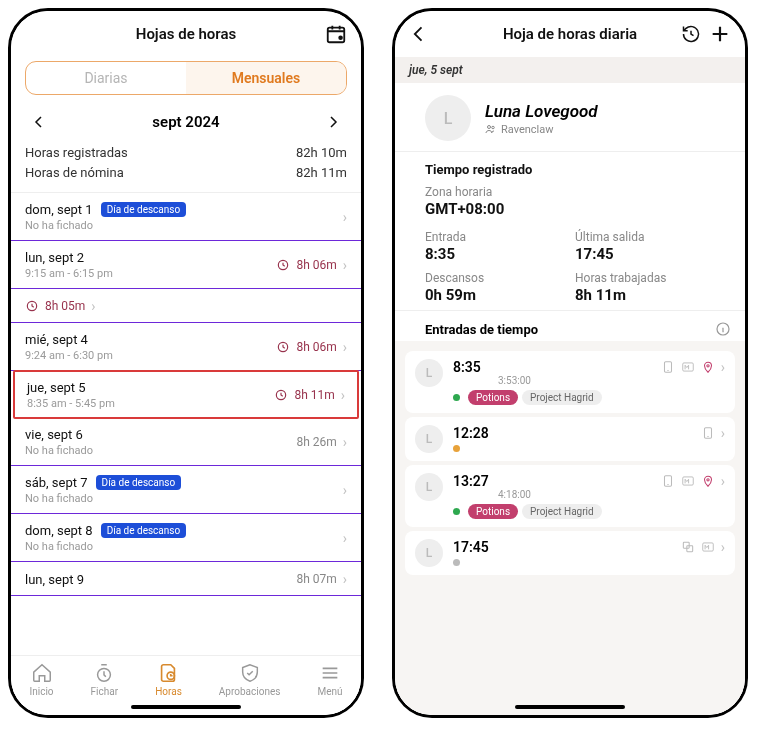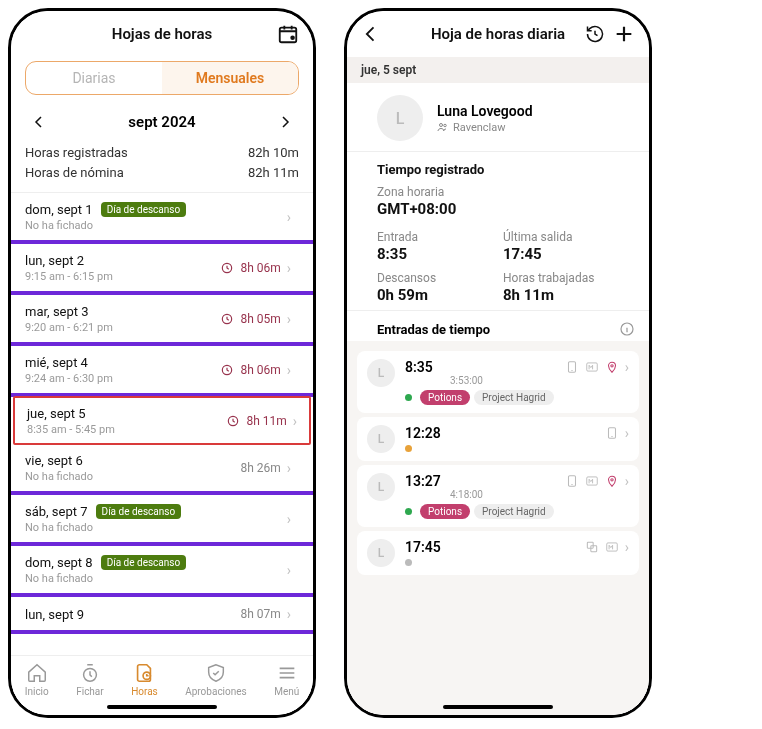--- a/index.html
+++ b/index.html
@@ -6,21 +6,21 @@
   body {
     font-family: -apple-system, BlinkMacSystemFont, "Segoe UI", Roboto, Arial, sans-serif;
     background: #fff;
     width: 762px;
     height: 729px;
     display: flex;
     gap: 28px;
     padding: 8px 8px;
   }
   .phone {
-    width: 308px;
+    width: 356px;
     height: 710px;
     border: 3px solid #000;
     border-radius: 40px;
     background: #fff;
     overflow: hidden;
     position: relative;
     display: flex;
     flex-direction: column;
   }
   .phone-inner {
@@ -98,39 +98,39 @@
   .summary-row {
     display: flex;
     justify-content: space-between;
     font-size: 13px;
     color: #333;
     line-height: 1.5;
   }
   
   .days { flex: 1; overflow: hidden; }
   .day-row {
-    border-bottom: 4px solid #6d28d9;
-    padding: 9px 22px 8px 14px;
+    border-bottom: 1px solid #6d28d9;
+    padding: 9px 14px 8px 14px;
     display: flex;
     align-items: center;
     justify-content: space-between;
     position: relative;
   }
   .day-row.highlight {
     border: 2px solid #d93a3a;
     border-radius: 2px;
     margin: -1px 2px;
     padding: 8px 12px 7px 12px;
   }
   .day-left { display: flex; flex-direction: column; gap: 2px; }
   .day-title-line { display: flex; align-items: center; gap: 8px; }
   .day-title { font-size: 13px; color: #111; }
   .badge {
     font-size: 10px;
-    background: #4d7c0f;
+    background: #1d4ed8;
     color: #fff;
     padding: 2px 6px;
     border-radius: 4px;
   }
   .day-sub { font-size: 11px; color: #9a9a9a; }
   .day-right { display: flex; align-items: center; gap: 6px; }
   .hours-val { font-size: 12px; color: #98334d; }
   .hours-val.grey { color: #888; }
   .clock-dot { width: 14px; height: 14px; color: #98334d; }
   .chev-right { color: #c2c2c2; font-size: 14px; }
@@ -162,41 +162,42 @@
     height: 46px;
     position: relative;
     padding: 0 14px;
   }
   .detail-date-bar {
     background: #f3f0ee;
     padding: 6px 14px;
     font-size: 12px;
     font-weight: 600;
     color: #333;
+    font-style: italic;
   }
   .user-card {
     padding: 12px 30px 10px;
     display: flex;
     gap: 14px;
     align-items: center;
     border-bottom: 1px solid #eee;
   }
   .avatar {
     width: 46px; height: 46px;
     border-radius: 50%;
     background: #eee;
     color: #bbb;
     font-size: 16px;
     font-weight: 500;
     display: flex;
     align-items: center;
     justify-content: center;
   }
   .avatar.small { width: 28px; height: 28px; font-size: 12px; }
-  .user-name { font-size: 14px; font-weight: 600; }
+  .user-name { font-size: 17px; font-weight: 600; font-style: italic; }
   .user-team { font-size: 11px; color: #888; display: flex; align-items: center; gap: 4px; margin-top: 2px; }
   .section-title {
     font-size: 13px;
     font-weight: 700;
     padding: 10px 14px 6px;
     color: #111;
   }
   .info-block { padding: 2px 30px 6px; }
   .info-label { font-size: 12px; color: #888; }
   .info-value { font-size: 15px; font-weight: 700; color: #111; margin-top: 1px; }
@@ -319,26 +320,20 @@
           <div class="day-right">
             <svg class="clock-dot" viewBox="0 0 24 24" fill="none" stroke="#98334d" stroke-width="2">
               <circle cx="12" cy="12" r="8"></circle>
               <path d="M12 8v4l3 2"></path>
             </svg>
             <span class="hours-val">8h 06m</span>
             <span class="chev-right">›</span>
           </div>
         </div>
         <div class="day-row">
-          <div class="day-left">
-            <div class="day-title-line">
-              <span class="day-title">mar, sept 3</span>
-            </div>
-            <span class="day-sub">9:20 am - 6:21 pm</span>
-          </div>
           <div class="day-right">
             <svg class="clock-dot" viewBox="0 0 24 24" fill="none" stroke="#98334d" stroke-width="2">
               <circle cx="12" cy="12" r="8"></circle>
               <path d="M12 8v4l3 2"></path>
             </svg>
             <span class="hours-val">8h 05m</span>
             <span class="chev-right">›</span>
           </div>
         </div>
         <div class="day-row">

